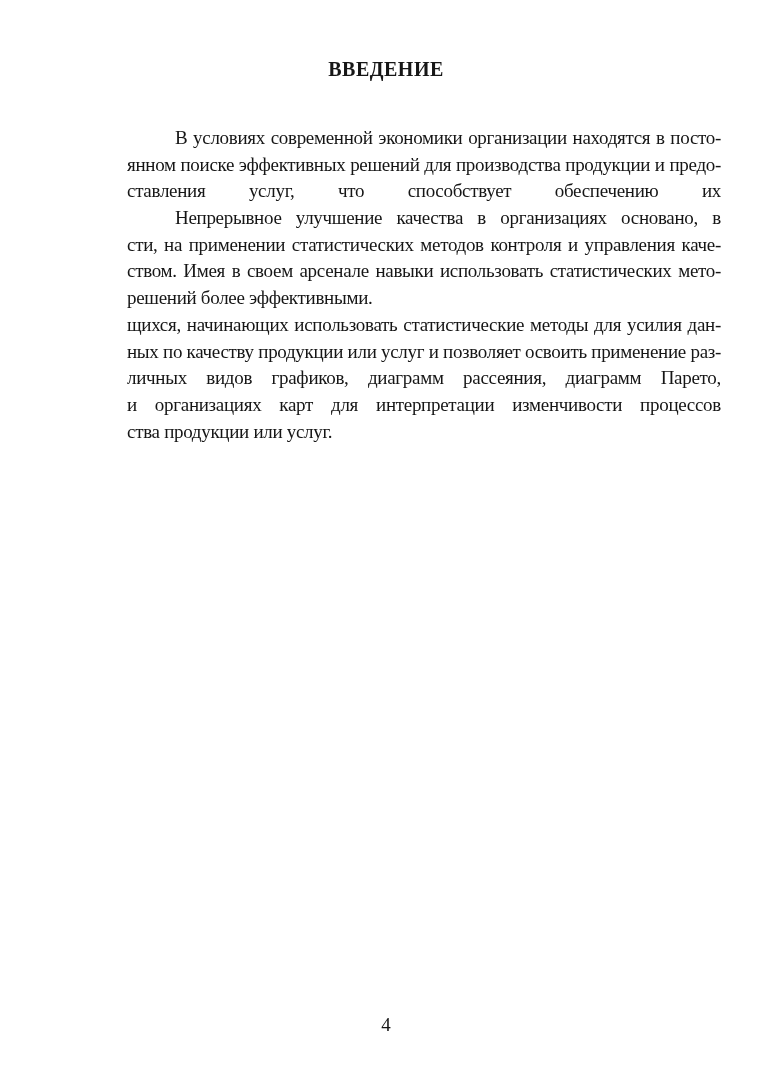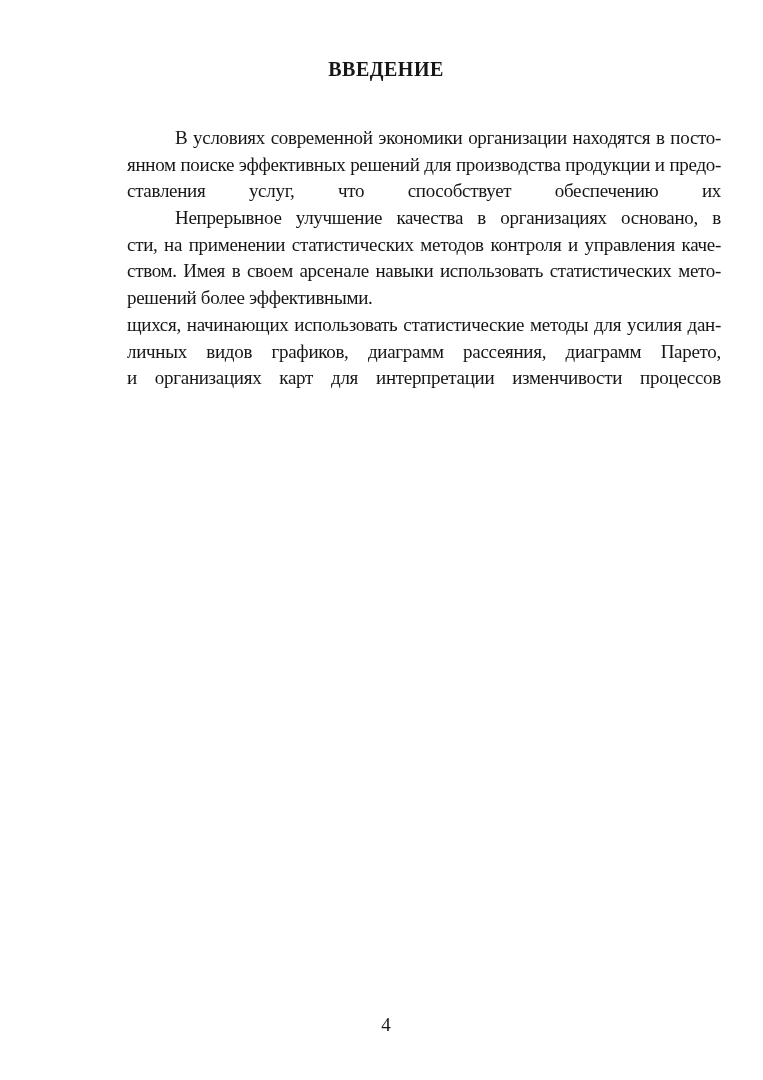--- a/index.html
+++ b/index.html
@@ -72,19 +72,21 @@
 
   <div class="body-text" id="body-text">
       <div class="text-line para-first">В условиях современной экономики организации находятся в посто-</div>
       <div class="text-line">янном поиске эффективных решений для производства продукции и предо-</div>
       <div class="text-line para-last">ставления услуг, что способствует обеспечению их конкурентоспособности.</div>
       <div class="text-line para-first">Непрерывное улучшение качества в организациях основано, в частно-</div>
       <div class="text-line">сти, на применении статистических методов контроля и управления каче-</div>
       <div class="text-line">ством. Имея в своем арсенале навыки использовать статистических мето-</div>
       <div class="text-line para-last">решений более эффективными.</div>
       <div class="text-line">щихся, начинающих использовать статистические методы для усилия дан-</div>
+      <div class="text-line">ных по качеству продукции или услуг и позволяет освоить применение раз-</div>
       <div class="text-line">личных видов графиков, диаграмм рассеяния, диаграмм Парето, гистограмм</div>
       <div class="text-line">и организациях карт для интерпретации изменчивости процессов производ-</div>
+      <div class="text-line para-last">ства продукции или услуг.</div>
     </div>
 
   <div class="page-number">4</div>
 
 </div>
 
 </body></html>

